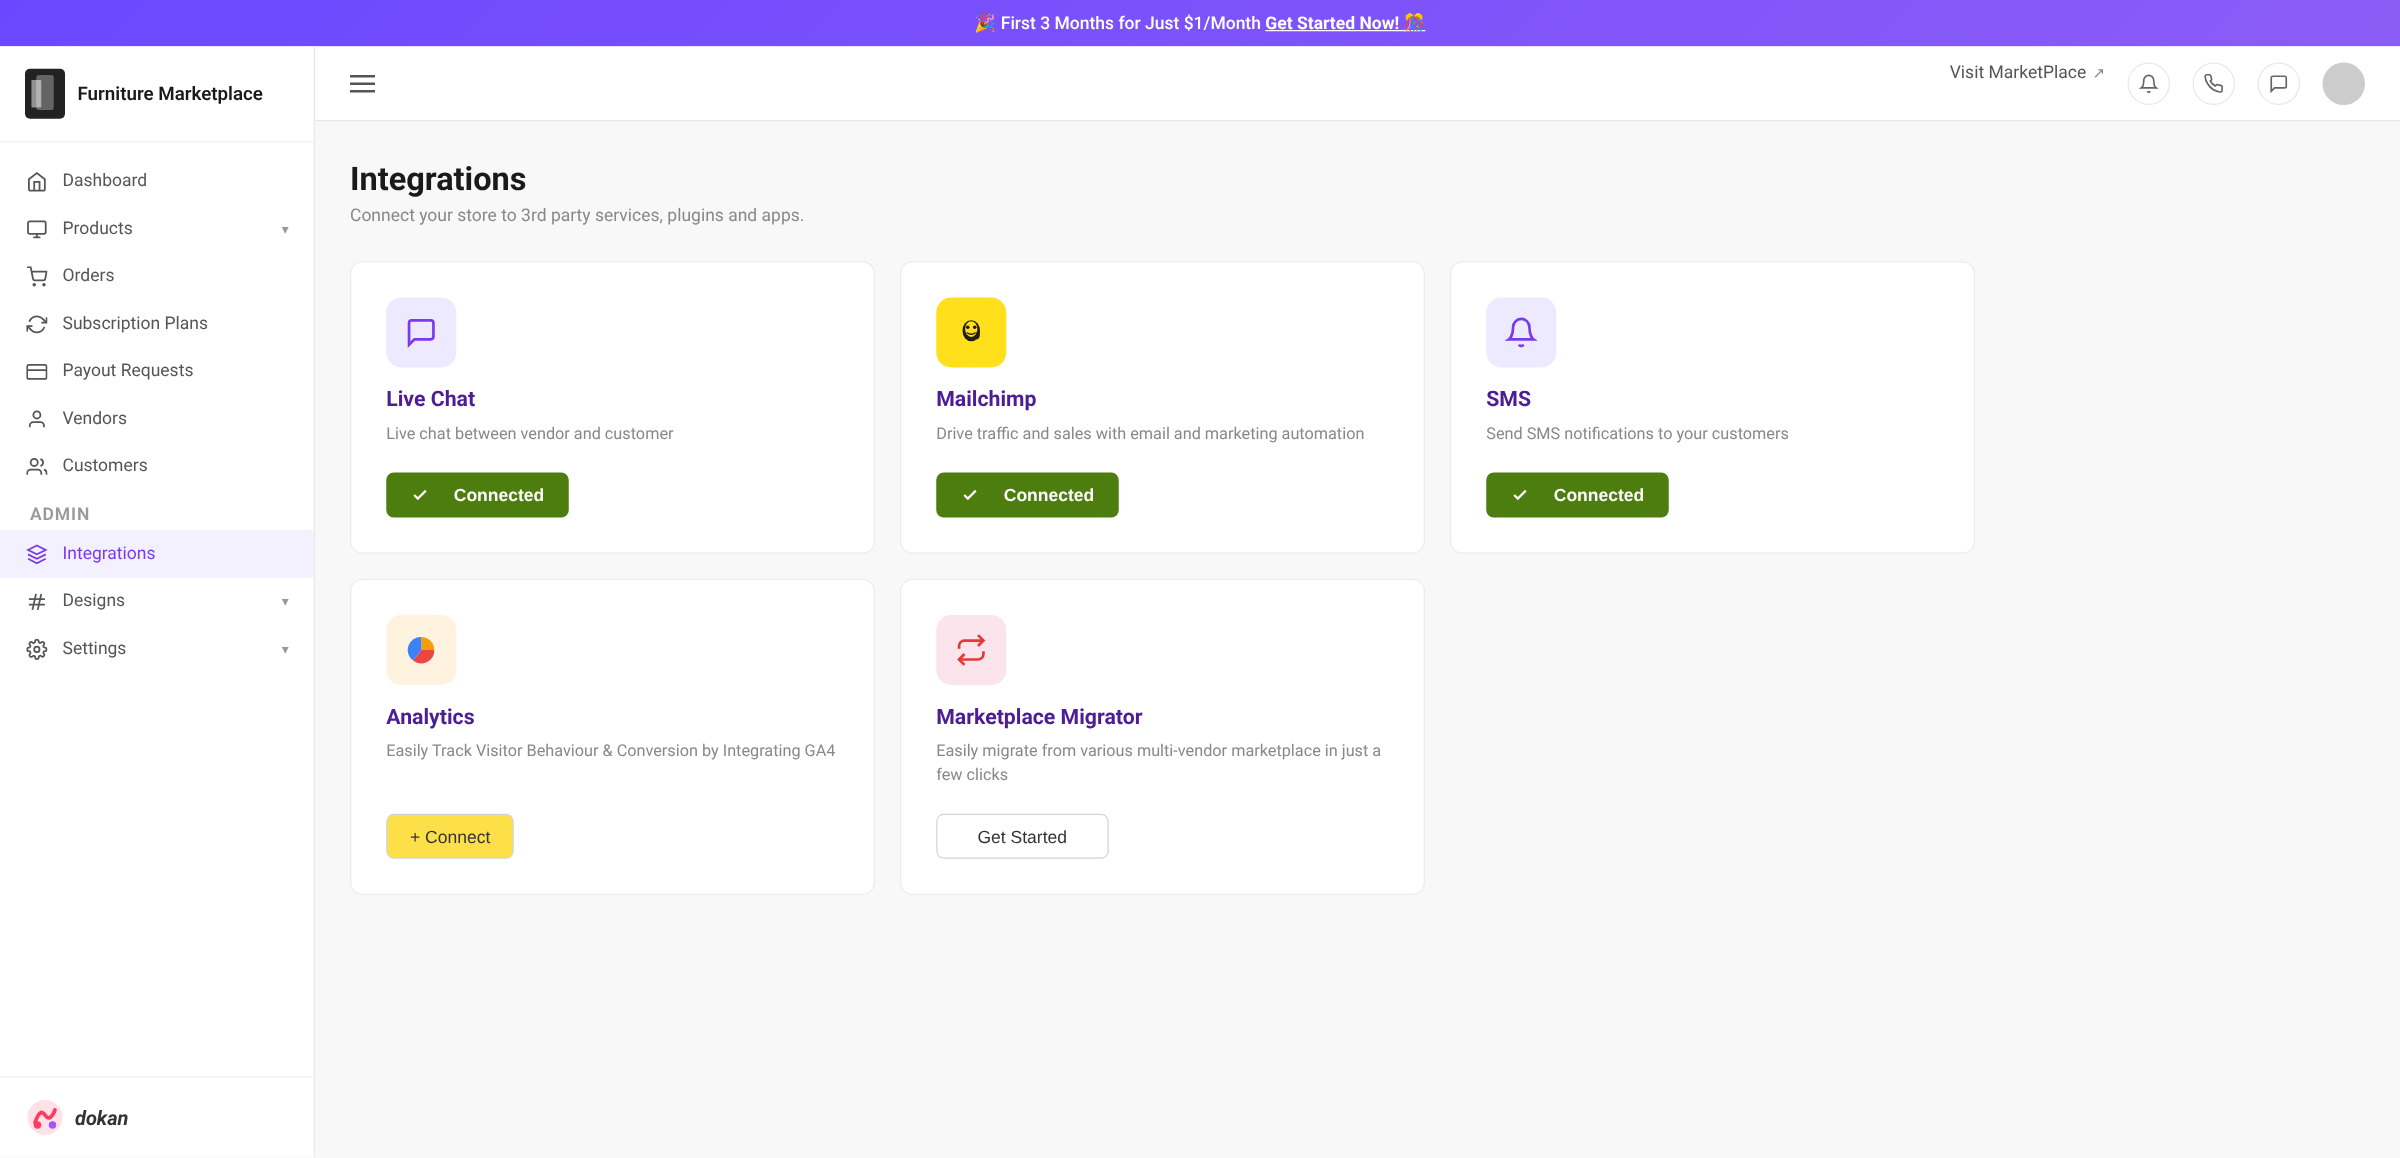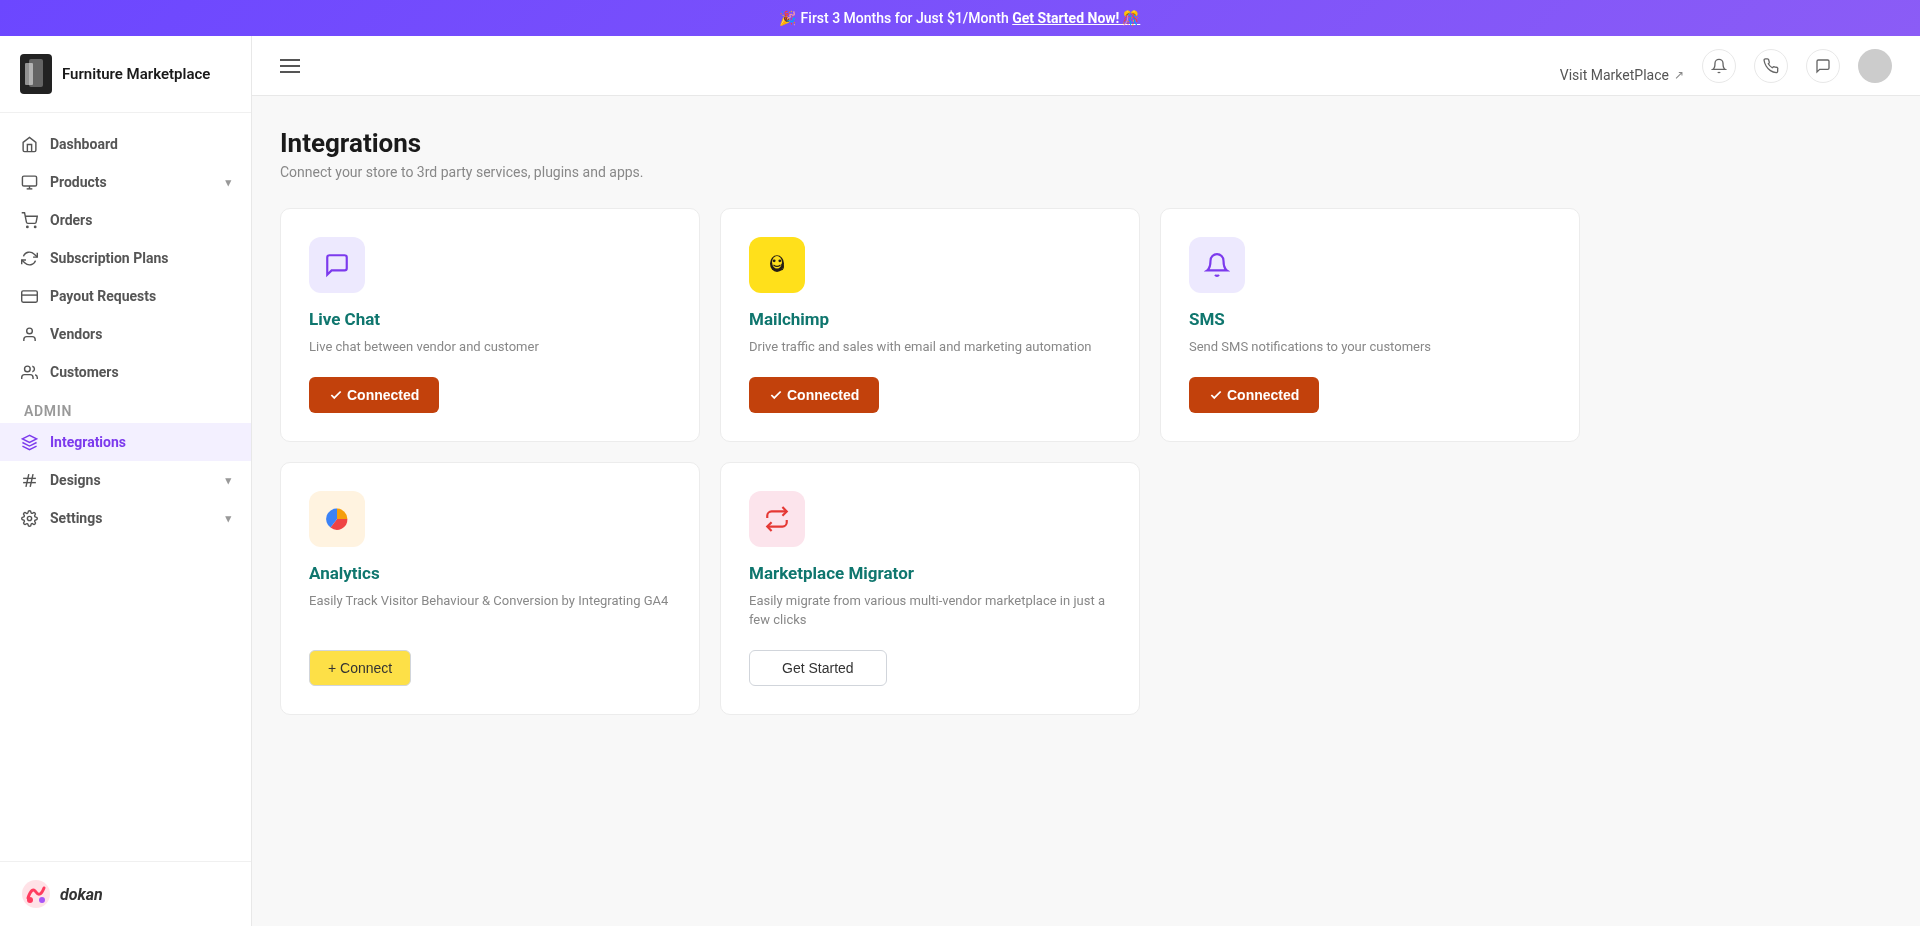--- a/index.html
+++ b/index.html
@@ -51,21 +51,21 @@
 
     .sidebar-nav { flex: 1; padding: 12px 0; overflow-y: auto; }
     .nav-item {
       display: flex;
       align-items: center;
       gap: 12px;
       padding: 10px 20px;
       cursor: pointer;
       color: #555;
       font-size: 14px;
-      font-weight: 700;
+      font-weight: 400;
       border-radius: 0;
       transition: background 0.15s;
     }
     .nav-item.active { color: #7c3aed; background: #f3f0ff; }
     .nav-item .nav-icon { width: 18px; height: 18px; flex-shrink: 0; display: flex; align-items: center; justify-content: center; }
     .nav-item .chevron { margin-left: auto; font-size: 11px; color: #999; }
 
     .nav-section-label {
       padding: 12px 24px 4px;
       font-size: 14px;
@@ -100,21 +100,21 @@
       border-bottom: 1px solid #e8e8e8;
       padding: 0 28px;
       height: 60px;
       display: flex;
       align-items: center;
       justify-content: space-between;
       flex-shrink: 0;
     }
     .hamburger { cursor: pointer; display: flex; flex-direction: column; gap: 4px; }
     .hamburger span { width: 20px; height: 2px; background: #555; display: block; }
-    .top-bar-right { display: flex; align-items: flex-end; gap: 18px; }
+    .top-bar-right { display: flex; align-items: flex-start; gap: 18px; }
     .visit-marketplace { font-size: 14px; color: #555; display: flex; align-items: center; gap: 5px; cursor: pointer; }
     .visit-marketplace .ext-icon { font-size: 12px; color: #888; }
     .icon-btn { width: 34px; height: 34px; border-radius: 50%; display: flex; align-items: center; justify-content: center; cursor: pointer; color: #666; font-size: 16px; border: 1px solid #e8e8e8; background: #fff; }
     .avatar { width: 34px; height: 34px; border-radius: 50%; background: #ccc; cursor: pointer; }
 
     
     .page-content { flex: 1; overflow-y: auto; padding: 32px 28px; }
 
     .page-title { font-size: 26px; font-weight: 700; color: #1a1a1a; margin-bottom: 6px; }
     .page-subtitle { font-size: 14px; color: #888; margin-bottom: 28px; }
@@ -145,28 +145,28 @@
       align-items: center;
       justify-content: center;
       margin-bottom: 16px;
       font-size: 24px;
     }
     .card-icon-purple { background: #ede9fe; color: #7c3aed; }
     .card-icon-lavender { background: #ede9fe; color: #7c3aed; }
     .card-icon-orange { background: #fff3e0; color: #e65100; }
     .card-icon-pink { background: #fce4ec; color: #c62828; }
 
-    .card-name { font-size: 17px; font-weight: 700; color: #0f766e; margin-bottom: 8px; }
+    .card-name { font-size: 17px; font-weight: 700; color: #4c1d95; margin-bottom: 8px; }
     .card-desc { font-size: 13px; color: #888; line-height: 1.5; margin-bottom: 20px; flex: 1; }
 
     .btn-connected {
       display: inline-flex;
       align-items: center;
-      gap: 4px;
-      background: #c2410c;
+      gap: 20px;
+      background: #4d7c0f;
       color: #fff;
       border: none;
       border-radius: 6px;
       padding: 10px 20px;
       font-size: 14px;
       font-weight: 600;
       cursor: pointer;
       width: fit-content;
     }
     .btn-connect {

